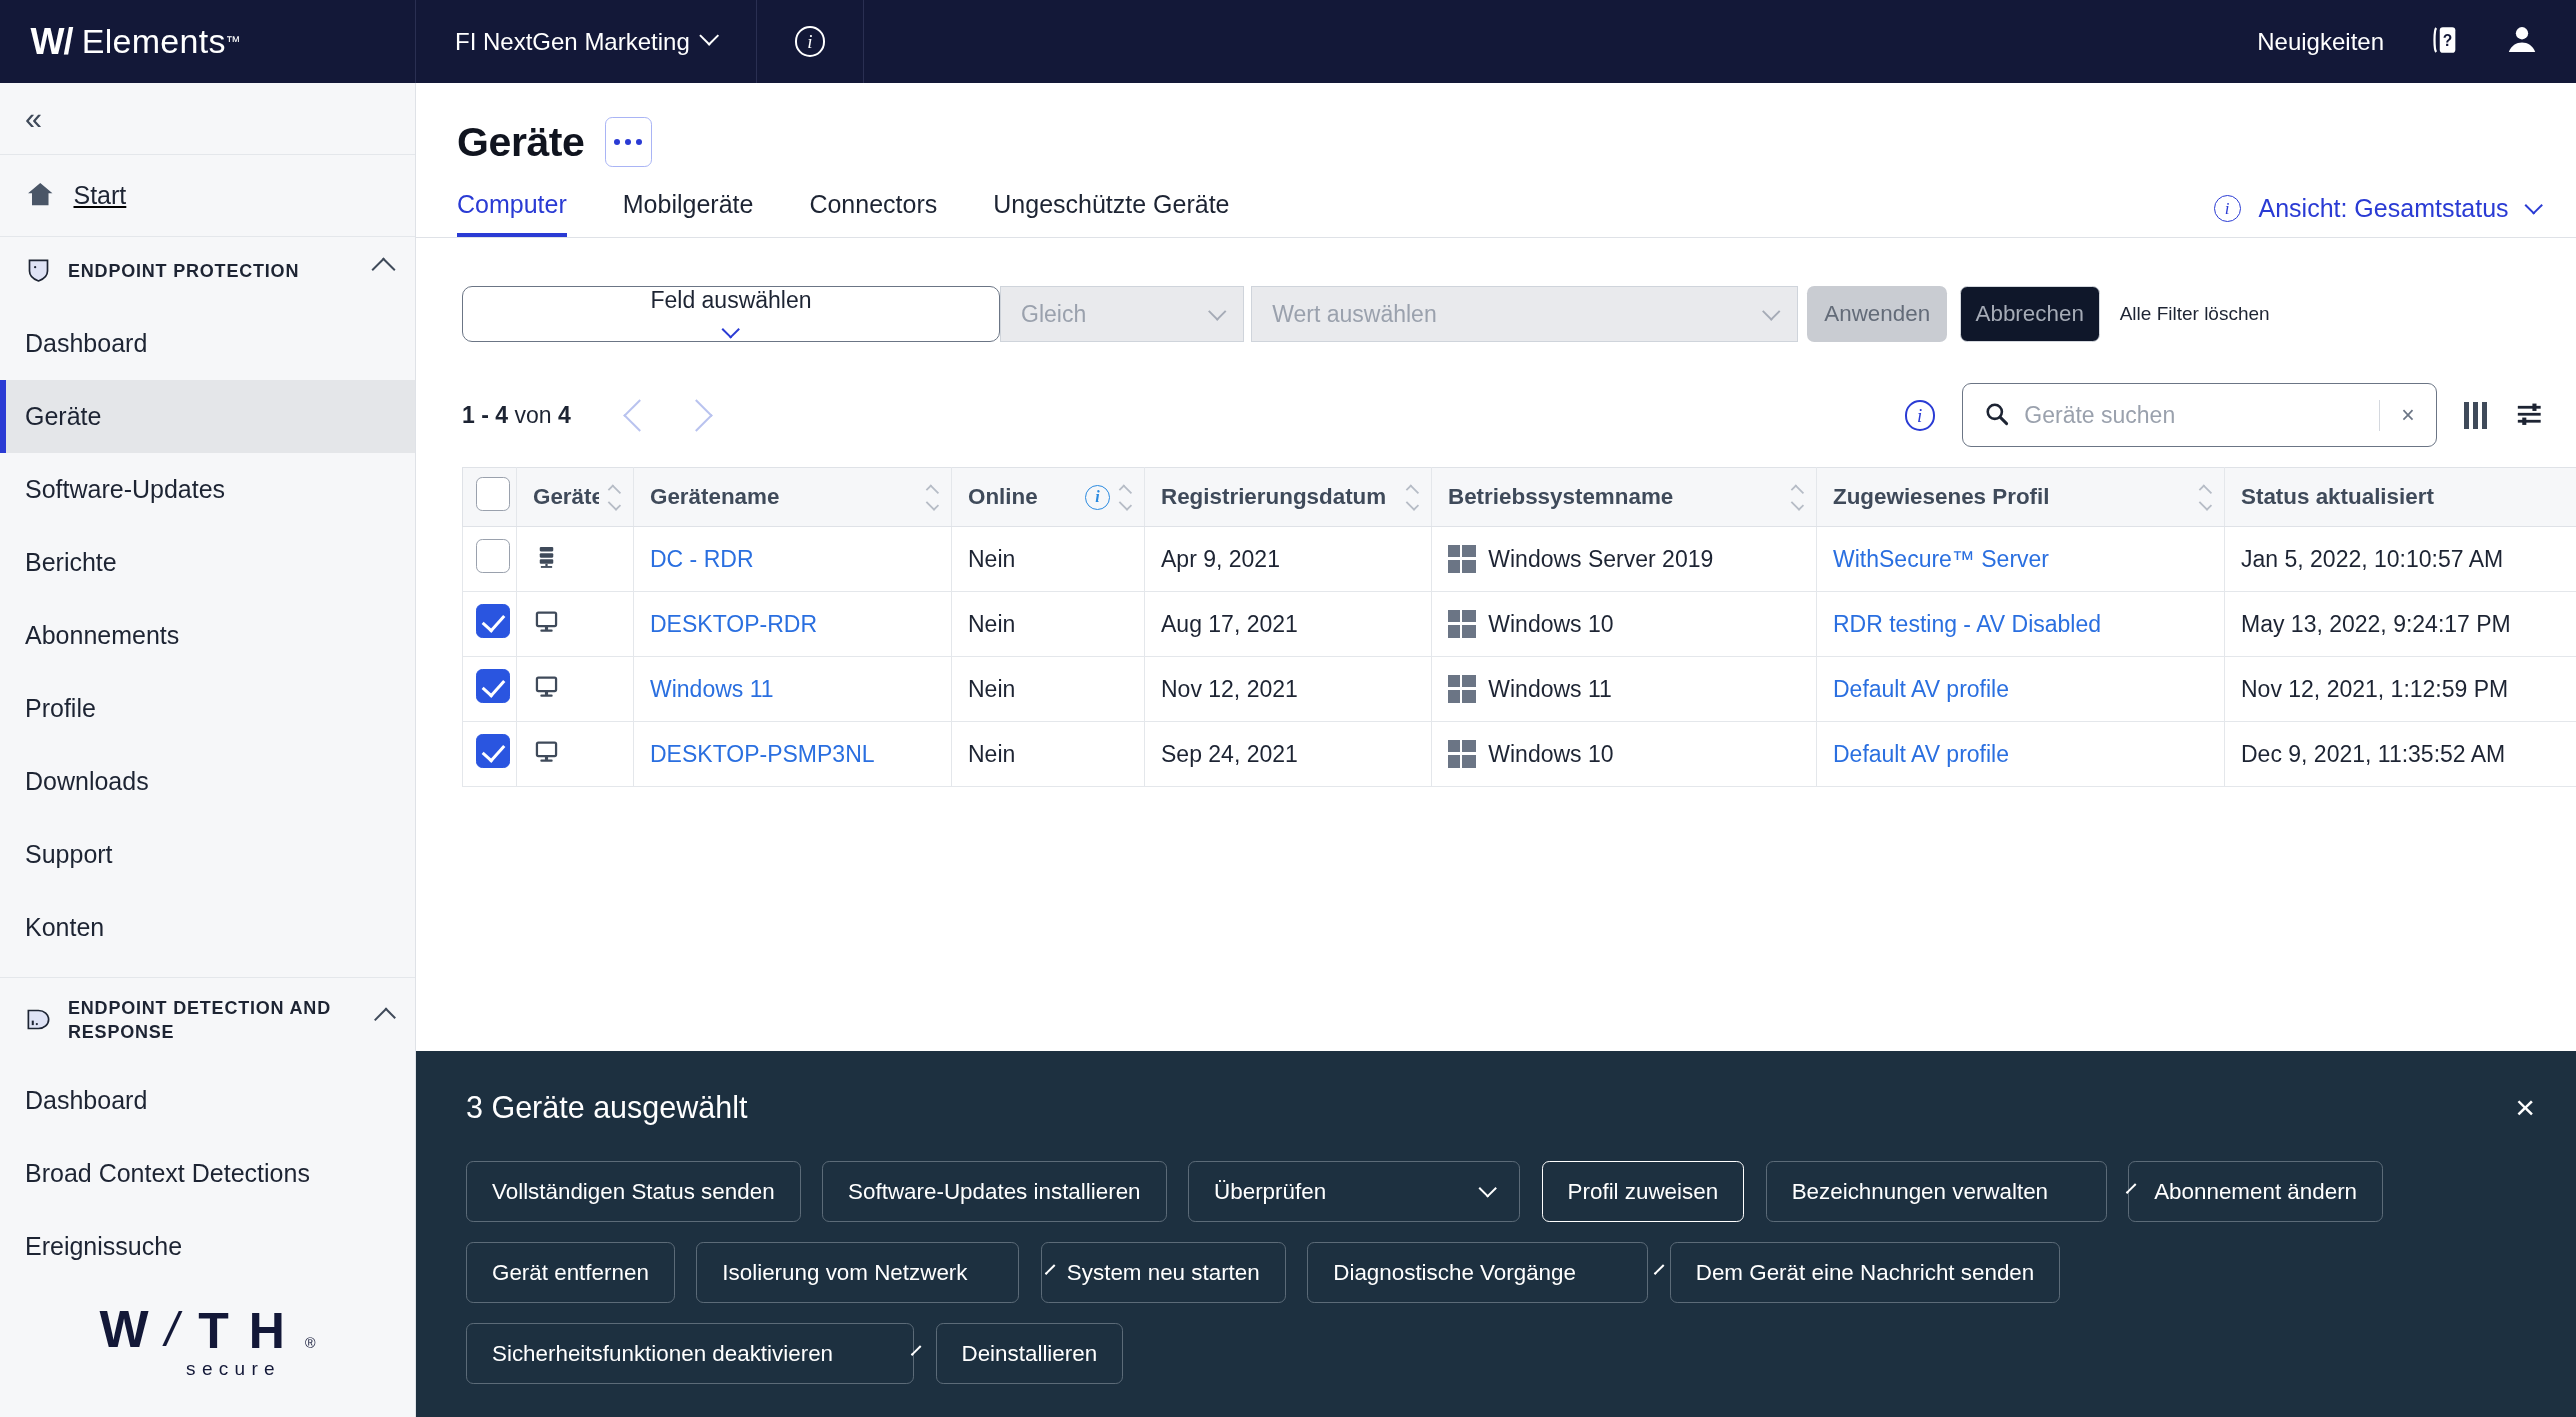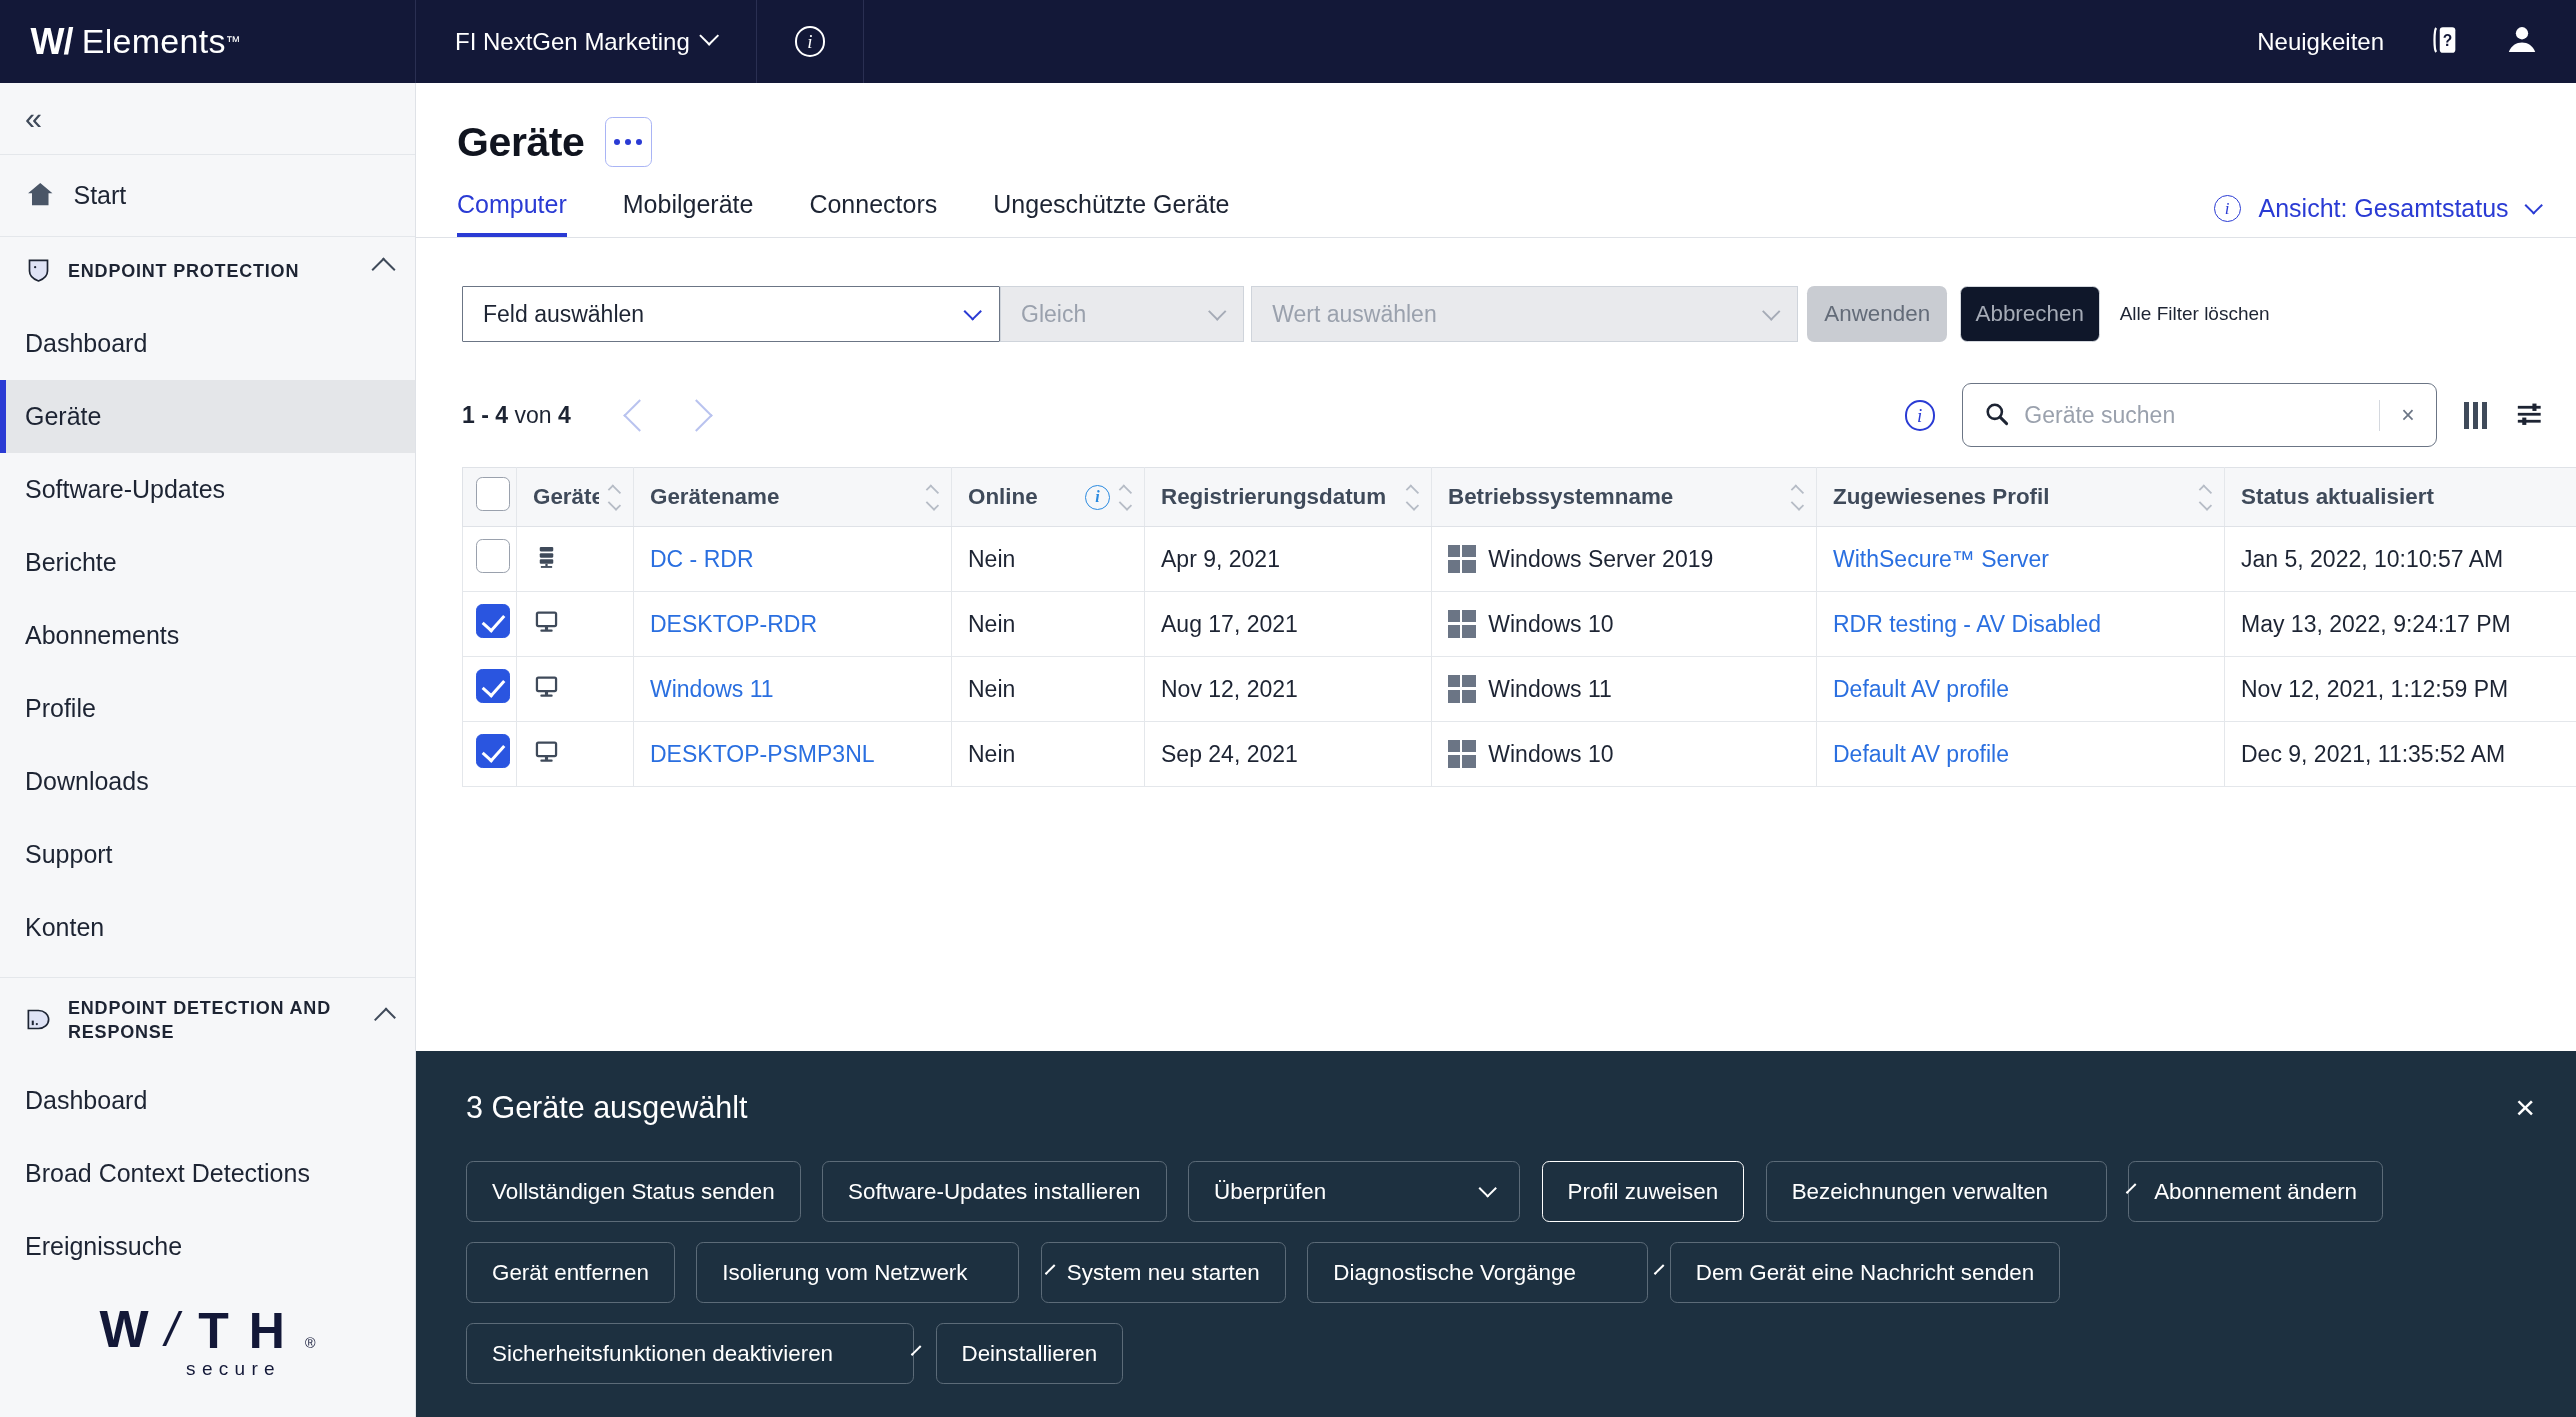--- a/index.html
+++ b/index.html
@@ -43,21 +43,21 @@
   .body { display: flex; flex: 1 1 auto; min-height: 0; position: relative; }
 
   
   .sidebar {
     width: 416px; flex: 0 0 416px; background: #f6f7f9;
     border-right: 0.9px solid #dfe2e7; display: flex; flex-direction: column;
     position: relative; z-index: 3;
   }
   .collapse-row { height: 72px; display: flex; align-items: center; padding-left: 25px; border-bottom: 0.9px solid #e4e7eb; }
   .dbl-chev { color: #3f4a5a; font-size: 30.5px; line-height: 1; }
-  .nav-start { height: 82px; display: flex; align-items: center; padding-left: 25px; gap: 18px; border-bottom: 0.9px solid #e4e7eb; }
+  .nav-start { height: 82px; display: flex; align-items: center; padding-left: 25px; gap: 18px; border-bottom: 0.9px solid #e4e7eb; text-decoration: underline; }
   .nav-start .label { font-size: 25px; color: #1d2433; }
   .sec-head {
     display: flex; align-items: center; padding: 20px 23px 20px 25px; gap: 16px;
   }
   .sec-head .title { font-size: 18px; font-weight: 700; letter-spacing: 0.8px; color: #1d2433; flex: 1 1 auto; line-height: 1.3; }
   .caret-up { width: 17px; height: 17px; border-left: 2.7px solid #3f4a5a; border-top: 2.7px solid #3f4a5a; transform: rotate(45deg); margin-bottom: 5.4px;}
   .nav-item {
     height: 73px; display: flex; align-items: center; padding-left: 25px;
     font-size: 25px; color: #1d2433; position: relative; cursor: pointer;
   }
@@ -96,21 +96,21 @@
   .view-select .i-ring { width: 27px; height: 27px; border-radius: 50%; border: 1.8px solid #2a3bd4; color: #2a3bd4; display:inline-flex;align-items:center;justify-content:center;font-size:17px;font-family:"Liberation Serif",serif;font-style:italic;}
   .view-label { font-size: 25px; color: #2a3bd4; }
   .chev-blue { width: 13.4px; height: 13.4px; border-right: 2.2px solid #2a3bd4; border-bottom: 2.2px solid #2a3bd4; transform: rotate(45deg); margin-bottom: 6.3px;}
 
   
   .filter-bar { display: flex; align-items: center; padding: 48px 0 0 46px; gap: 0; }
   .sel {
     height: 56px; display: flex; align-items: center; justify-content: space-between;
     padding: 0 20px; font-size: 23px; background: #fff;
   }
-  .sel-field { width: 538px; border: 1.3px solid #6b7585; border-radius: 1px; color: #1d2433; }
+  .sel-field { width: 538px; border: 1.3px solid #6b7585; border-radius: 10px; color: #1d2433; flex-direction: column; }
   .sel-op { width: 244px; border: 0.9px solid #cfd4db; background: #e9eaed; color: #9aa1ad; }
   .sel-val { width: 547px; border: 0.9px solid #cfd4db; background: #e9eaed; color: #9aa1ad; margin-left: 7.2px;}
   .chev-dark { width: 13.4px; height: 13.4px; border-right: 2.7px solid #2a3bd4; border-bottom: 2.7px solid #2a3bd4; transform: rotate(45deg); margin-bottom: 5.4px; }
   .chev-grey { width: 12.5px; height: 12.5px; border-right: 2.2px solid #a5abb6; border-bottom: 2.2px solid #a5abb6; transform: rotate(45deg); margin-bottom: 5.4px; }
   .btn-apply {
     height: 56px; width: 140px; background: #c9ccd2; color: #636b78; border: none; border-radius: 7.2px;
     font-size: 22.4px; margin-left: 9px; cursor: pointer; font-family: inherit;
   }
   .btn-cancel {
     height: 56px; width: 140px; background: #0f172a; color: #a5abb6; border: 1.3px solid #d4d8de; border-radius: 7.2px;

